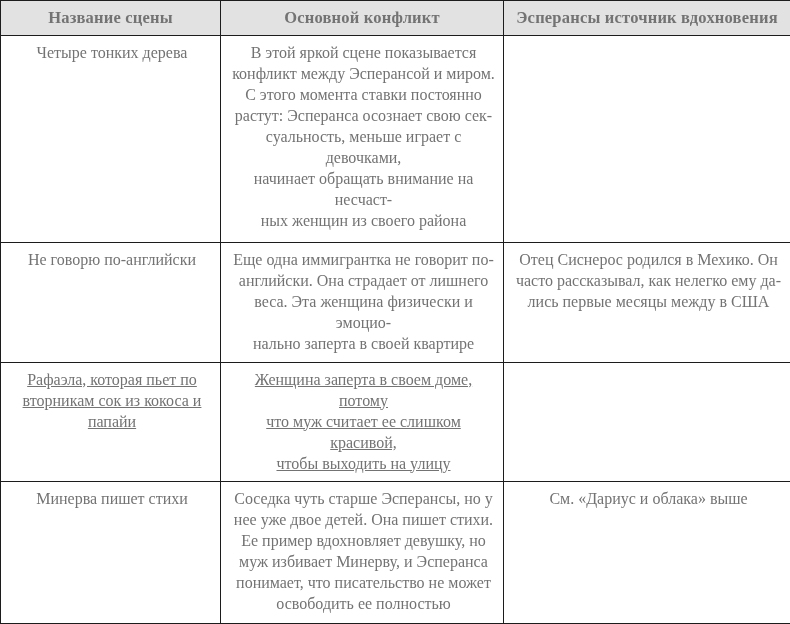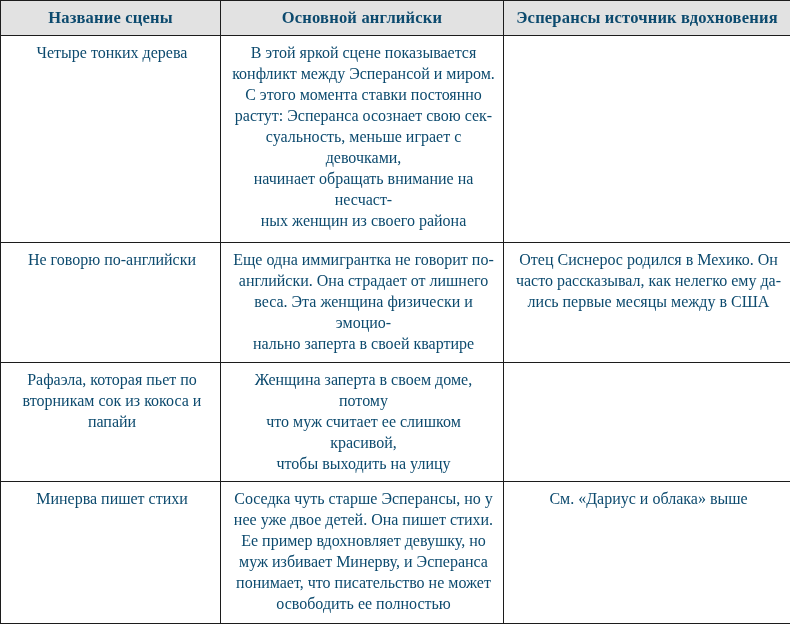--- a/index.html
+++ b/index.html
@@ -6,21 +6,21 @@
     margin: 0;
     padding: 0;
     background: #ffffff;
   }
   .page {
     width: 790px;
     height: 624px;
     background: #ffffff;
     overflow: hidden;
     font-family: "Liberation Serif", "DejaVu Serif", serif;
-    color: #0c4a6e;
+    color: #737373;
   }
   table.scene-table {
     width: 790px;
     height: 624px;
     border-collapse: collapse;
     table-layout: fixed;
   }
   .scene-table th,
   .scene-table td {
     border: 1.5px solid #1c1c1c;
@@ -42,39 +42,39 @@
     padding: 6px 8px 4px 11px;
     font-size: 16px;
     line-height: 21px;
     white-space: pre-line;
     text-align: center;
   }
   
   tr[data-name="header-row"]      { height: 35px; }
   tr[data-name="table-row"]:nth-of-type(1) { height: 160px; }
   tr[data-name="table-row"]:nth-of-type(2) { height: 93px; }
-  tr[data-name="table-row"]:nth-of-type(3) { height: 74px; }
+  tr[data-name="table-row"]:nth-of-type(3) { height: 74px; text-decoration: underline; }
   tr[data-name="table-row"]:nth-of-type(4) { height: 50px; }
   tr[data-name="table-row"]:nth-of-type(5) { height: 134px; }
   tr[data-name="table-row"]:nth-of-type(6) { height: 78px; }
 </style>
 </head>
 <body>
 
 <div class="page" data-name="document-page">
   <table class="scene-table" data-name="scene-table">
     <colgroup>
       <col style="width:220px">
       <col style="width:283px">
       <col style="width:287px">
     </colgroup>
     <thead>
       <tr data-name="header-row">
         <th data-name="column-header-scene">Название сцены</th>
-        <th data-name="column-header-conflict">Основной английски</th>
+        <th data-name="column-header-conflict">Основной конфликт</th>
         <th data-name="column-header-inspiration">Эсперансы источник вдохновения</th>
       </tr>
     </thead>
     <tbody>
       <tr data-name="table-row">
         <td data-name="scene-cell">Четыре тонких дерева</td>
         <td data-name="conflict-cell">В этой яркой сцене показывается
 конфликт между Эсперансой и миром.
 С этого момента ставки постоянно
 растут: Эсперанса осознает свою сек-

